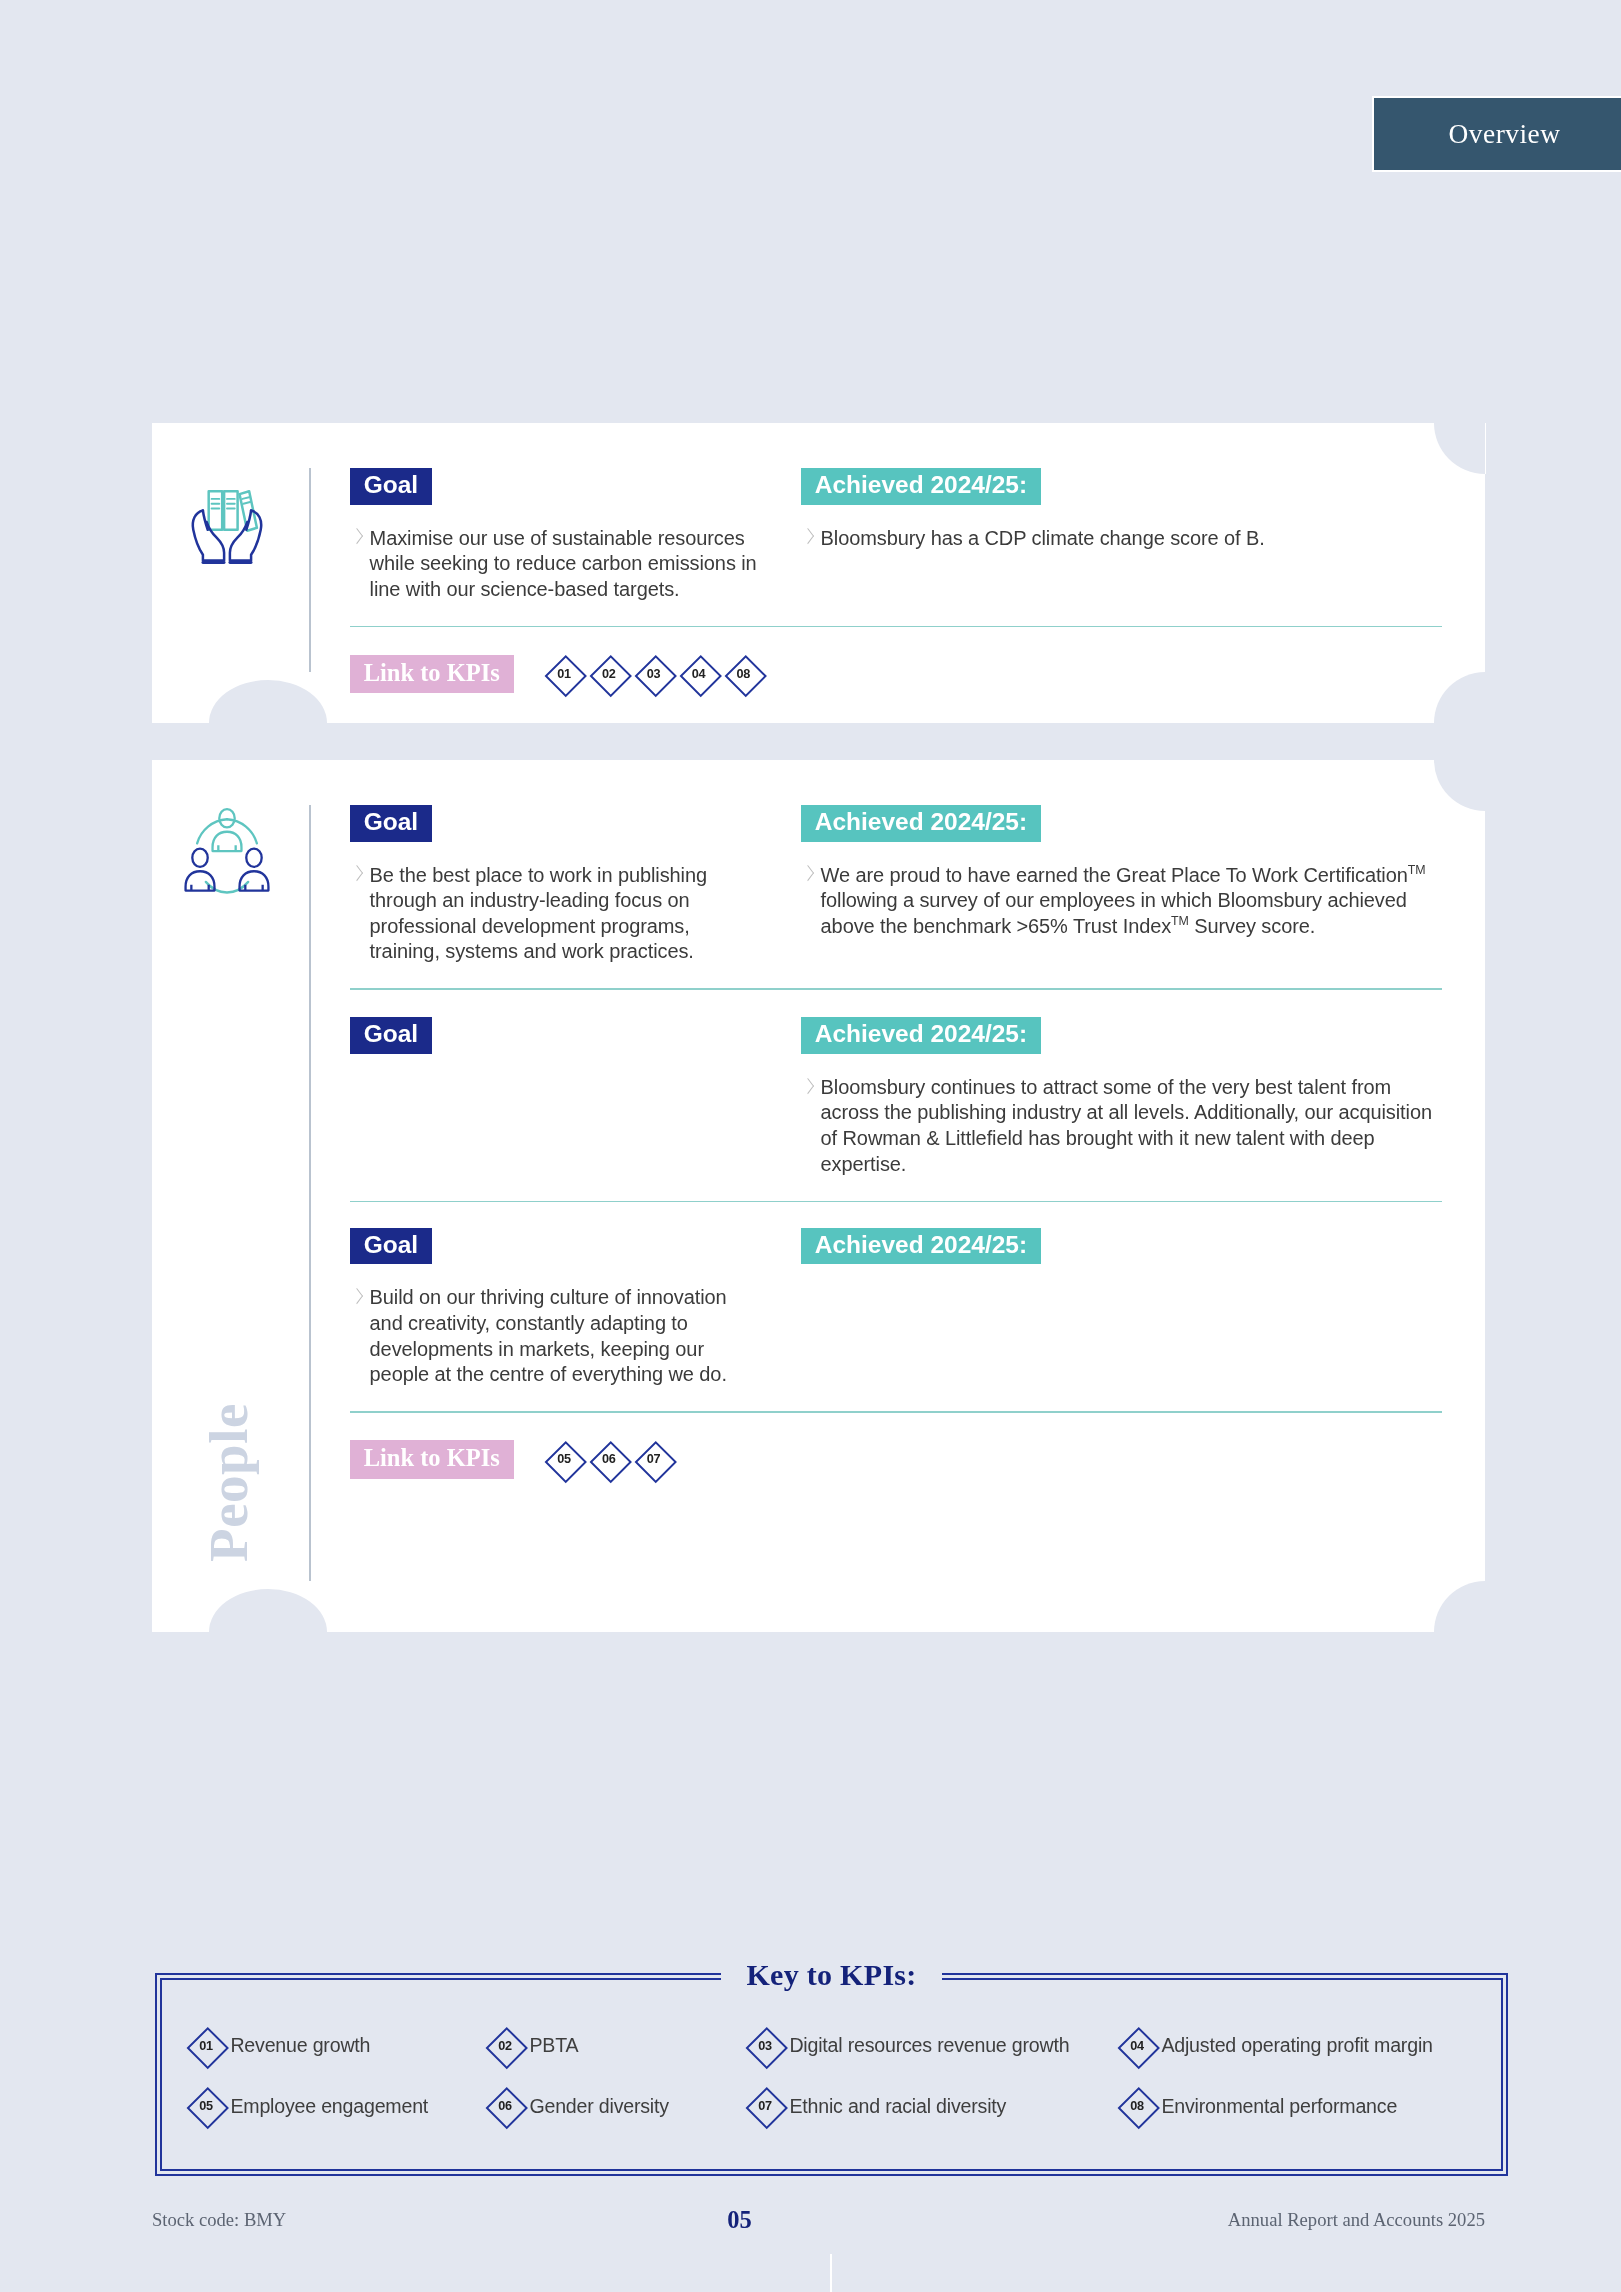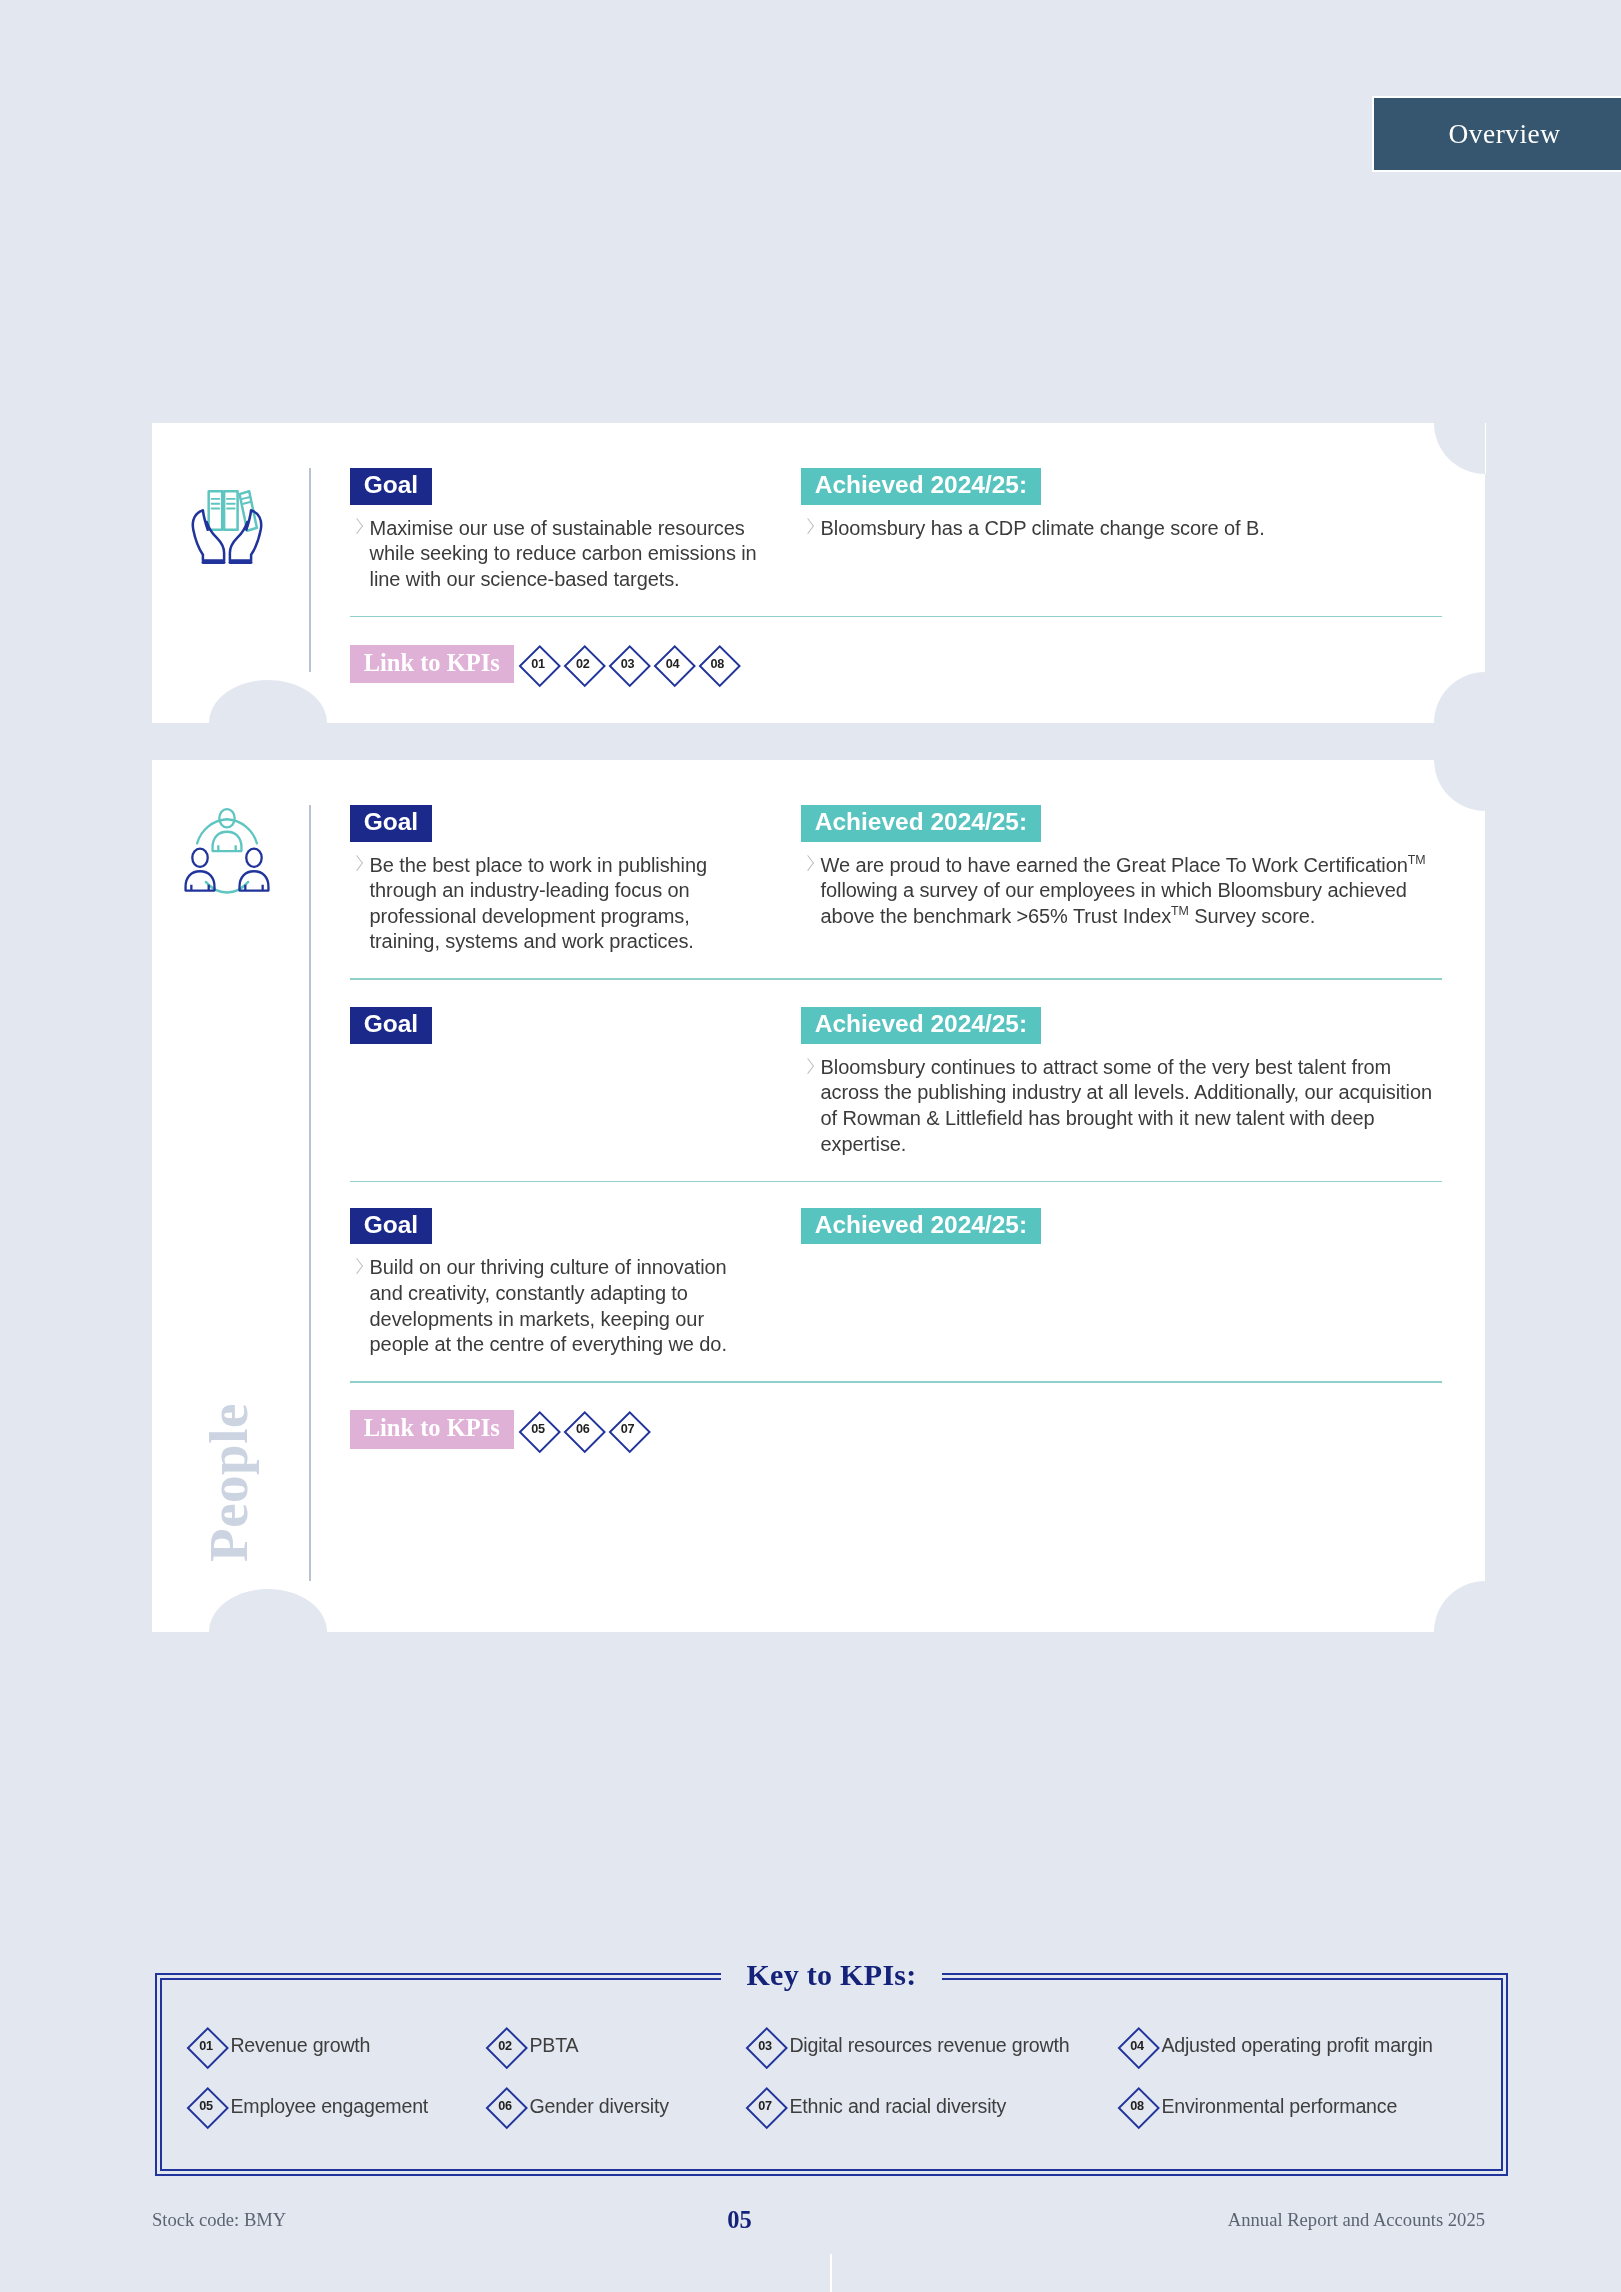--- a/index.html
+++ b/index.html
@@ -145,21 +145,21 @@
     font-weight: bold;
     color: #ffffff;
     padding: 3.9px 13.7px 6.9px 13.7px;
     line-height: 1.05;
   }
   .tag-goal { background: #1b2a8a; }
   .tag-achieved { background: #57c4bf; }
 
   .bullet-text {
     position: relative;
-    margin-top: 11px;
+    margin-top: 21px;
     padding-left: 19.6px;
     font-size: 20px;
     line-height: 1.28;
     color: #3b3b3b;
     font-family: "Liberation Sans", sans-serif;
     letter-spacing: -0.1px;
   }
   .bullet-text::before {
     content: "";
     position: absolute;
@@ -176,21 +176,21 @@
   .hr-teal {
     height: 1.6px;
     background: #8fd0cb;
     margin: 23.5px 0 0 0;
   }
 
   
   .kpi-link-row {
     display: flex;
     align-items: center;
-    gap: 6px;
+    gap: 32px;
     margin-top: 27.4px;
   }
   .kpi-link-tag {
     background: #e0b1d6;
     color: #ffffff;
     font-family: "Liberation Serif", serif;
     font-size: 24.5px;
     font-weight: bold;
     padding: 4.9px 13.7px 7.8px 13.7px;
     line-height: 1.05;

